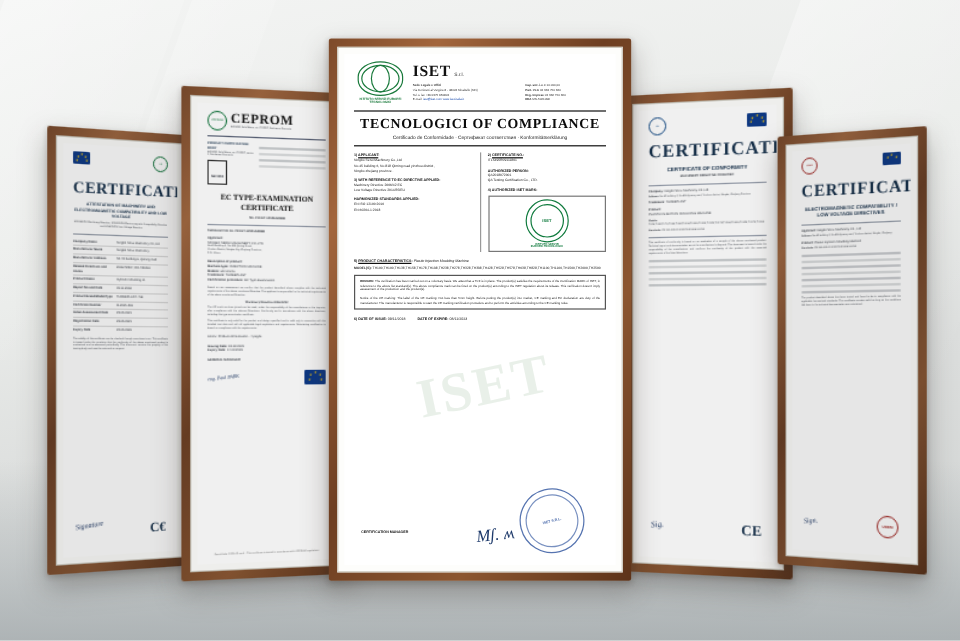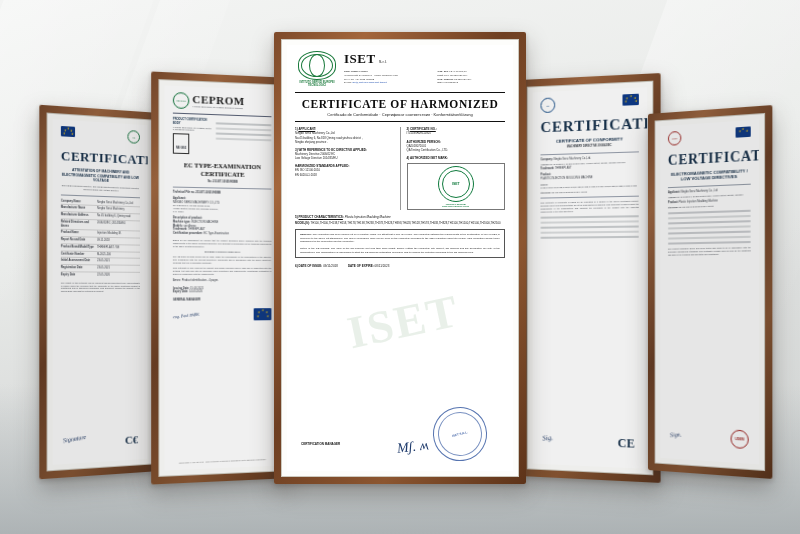--- a/index.html
+++ b/index.html
@@ -362,21 +362,21 @@
                 <div><span class="b">Cap. soc. i.v.</span> € 10.000,00</div>
                 <div><span class="b">Part. I.V.A</span> 02 332 750 364</div>
                 <div><span class="b">Reg. Imprese</span> 02 332 750 364</div>
                 <div><span class="b">REA</span> MN-5021098</div>
               </div>
             </div>
           </div>
         </div>
         <div class="c-rule"></div>
 
-        <div class="c-main-title">CERTIFICATE OF HARMONIZED</div>
+        <div class="c-main-title">TECNOLOGICI OF COMPLIANCE</div>
         <div class="c-sub-title">Certificado de Conformidade · Сертификат соответствия · Konformitätserklärung</div>
         <div class="c-rule" style="margin-top:4px;"></div>
 
         <div class="c-grid">
           <div class="c-col">
             <div class="c-lbl">1) <span style="text-decoration:underline;">APPLICANT</span>:</div>
             <div class="c-txt">
               Ningbo Serui Machinery Co.,Ltd<br>
               No.45 building 6, No.818 Qiming road yinzhou district ,<br>
               Ningbo zhejiang province .

